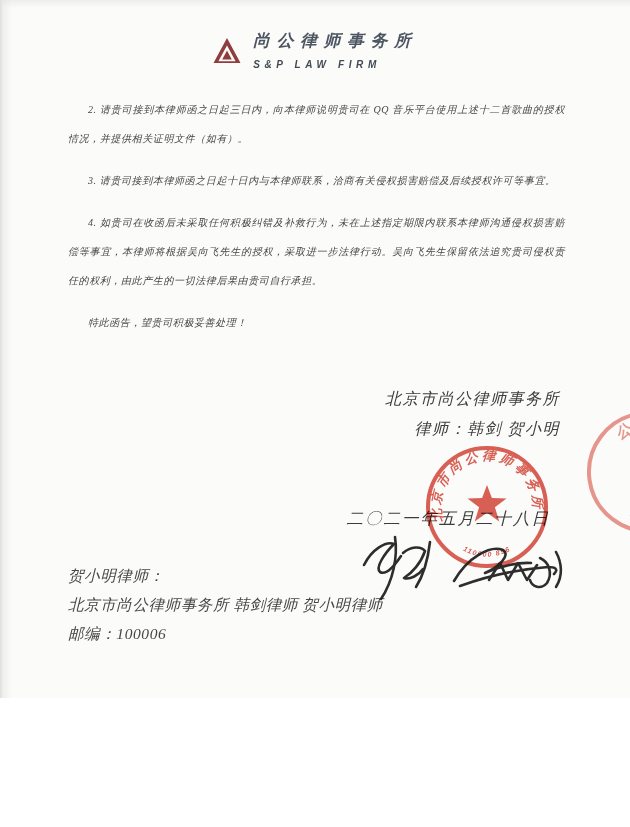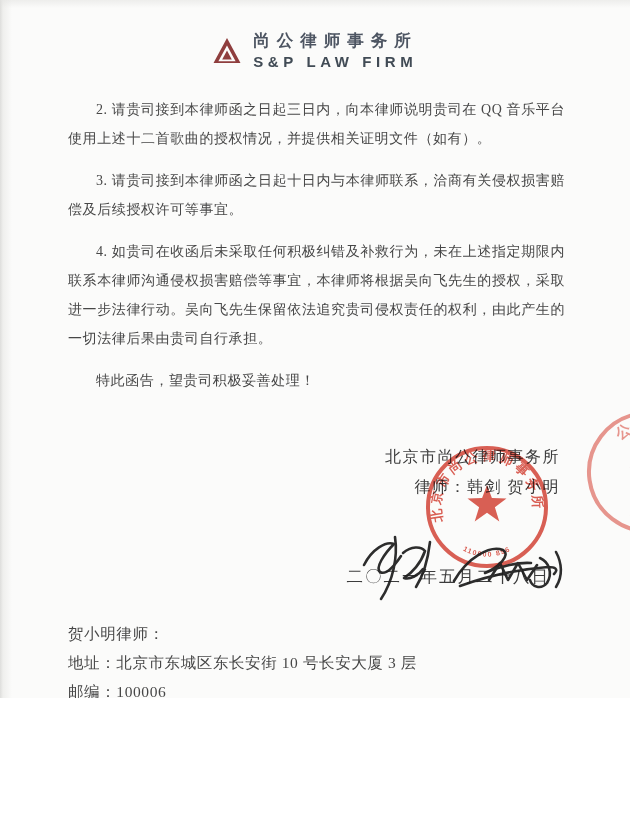--- a/index.html
+++ b/index.html
@@ -4,20 +4,21 @@
 <style>
   * { margin:0; padding:0; box-sizing:border-box; }
   html,body { background:#ffffff; }
   .page {
     position:relative;
     width:630px; height:698px;
     background:#fbfbfa;
     overflow:hidden;
     font-family:"Liberation Serif","DejaVu Serif",serif;
     color:#454545;
+    font-style:italic;
   }
   
   .page::before{
     content:""; position:absolute; left:0; top:0; bottom:0; width:12px;
     background:linear-gradient(to right,#dededc 0,#efefed 3px,rgba(246,246,245,0) 12px);
     pointer-events:none; z-index:5;
   }
   .page::after{
     content:""; position:absolute; left:0; top:0; right:0; height:8px;
     background:linear-gradient(to bottom,rgba(226,226,224,.55),rgba(246,246,245,0));
@@ -28,28 +29,28 @@
   .logo { margin:32px auto 0; display:flex; justify-content:center; align-items:center; gap:11px; }
   .logo-mark { width:30px; height:30px; flex:0 0 auto; }
   .logo-text { display:flex; flex-direction:column; align-items:flex-start; }
   .logo-cn {
     font-family:"DejaVu Sans","Liberation Sans",sans-serif;
     font-size:16.5px; font-weight:bold; letter-spacing:7px;
     color:#4d5562; white-space:nowrap; line-height:1.15;
   }
   .logo-en {
     font-family:"Liberation Sans","DejaVu Sans",sans-serif;
-    font-size:15px; font-weight:bold; letter-spacing:4.6px;
-    color:#414b55; white-space:nowrap; margin-top:2px;
+    font-size:10px; font-weight:bold; letter-spacing:4.6px;
+    color:#414b55; white-space:nowrap; margin-top:8px;
   }
 
   
   .body { margin:25px 65px 0 68px; }
   .body p {
-    font-size:14px; line-height:29px; letter-spacing:.6px;
+    font-size:10px; line-height:29px; letter-spacing:.6px;
     text-indent:2em; text-align:justify; margin-bottom:13px;
     color:#474747;
   }
   .body p:last-child { margin-bottom:8px; }
 
   
   .signoff { margin-top:47px; padding-right:70px; text-align:right;
              font-size:16px; line-height:30px; letter-spacing:1.5px;
              color:#3c3c3c; position:relative; z-index:1; }
   .dateline { margin-top:64px; padding-right:80px; text-align:right;
@@ -100,21 +101,21 @@
 
   <div class="signoff">
     <div>北京市尚公律师事务所</div>
     <div>律师：韩剑  贺小明</div>
   </div>
 
   <div class="dateline">二〇二一年五月二十八日</div>
 
   <div class="contact">
     <div>贺小明律师：</div>
-    <div>地址：北京市东城区东长安街 10 号长安大厦 3 层</div>
+    <div>北京市尚公律师事务所  韩剑律师   贺小明律师</div>
     <div>邮编：100006</div>
   </div>
 
   <svg class="seal-main" viewBox="0 0 130 130">
     <defs>
       <path id="arcTop" d="M 21.5 81 A 46.5 46.5 0 1 1 108.5 81" fill="none"></path>
       <path id="arcBottom" d="M 30 100 A 49 49 0 0 0 100 100" fill="none"></path>
     </defs>
     <circle cx="65" cy="65" r="59" fill="none" stroke="#d84a3e" stroke-width="4"></circle>
     <polygon fill="#d84a3e" points="65,43 69.9,56.1 84.5,56.5 72.9,65.3 77.3,79.5 65,70.8 52.7,79.5 57.1,65.3 45.5,56.5 60.1,56.1"></polygon>

